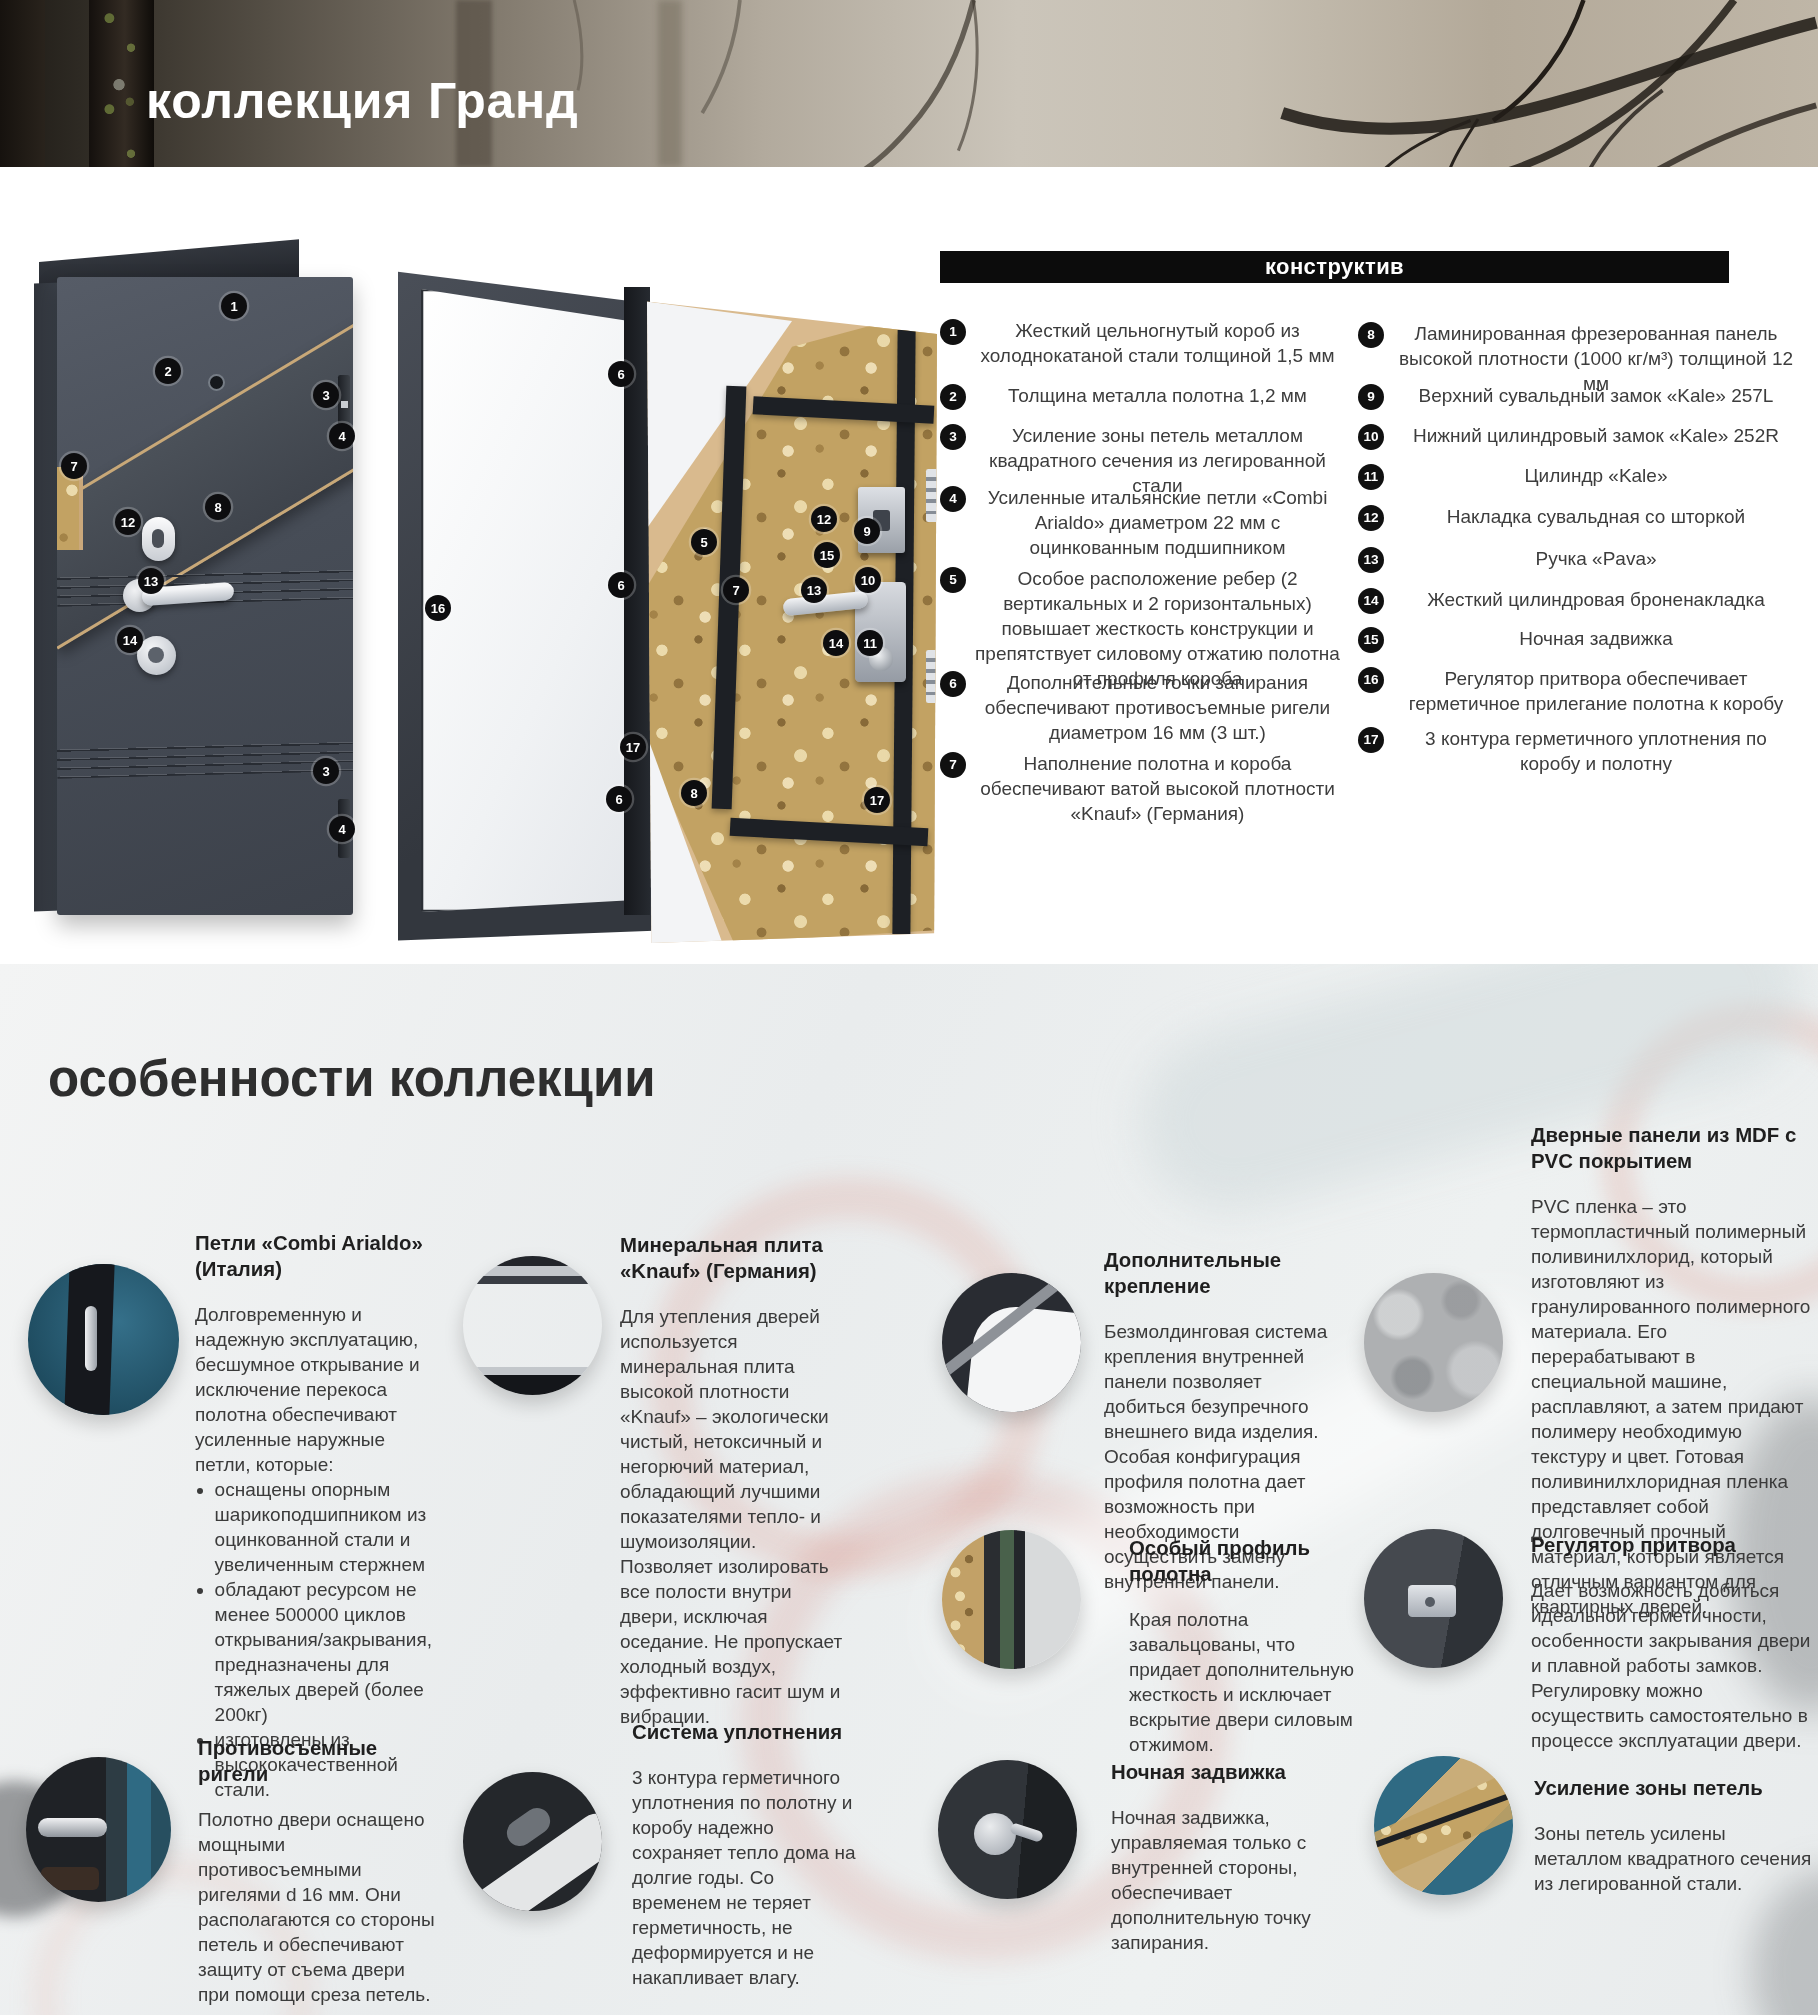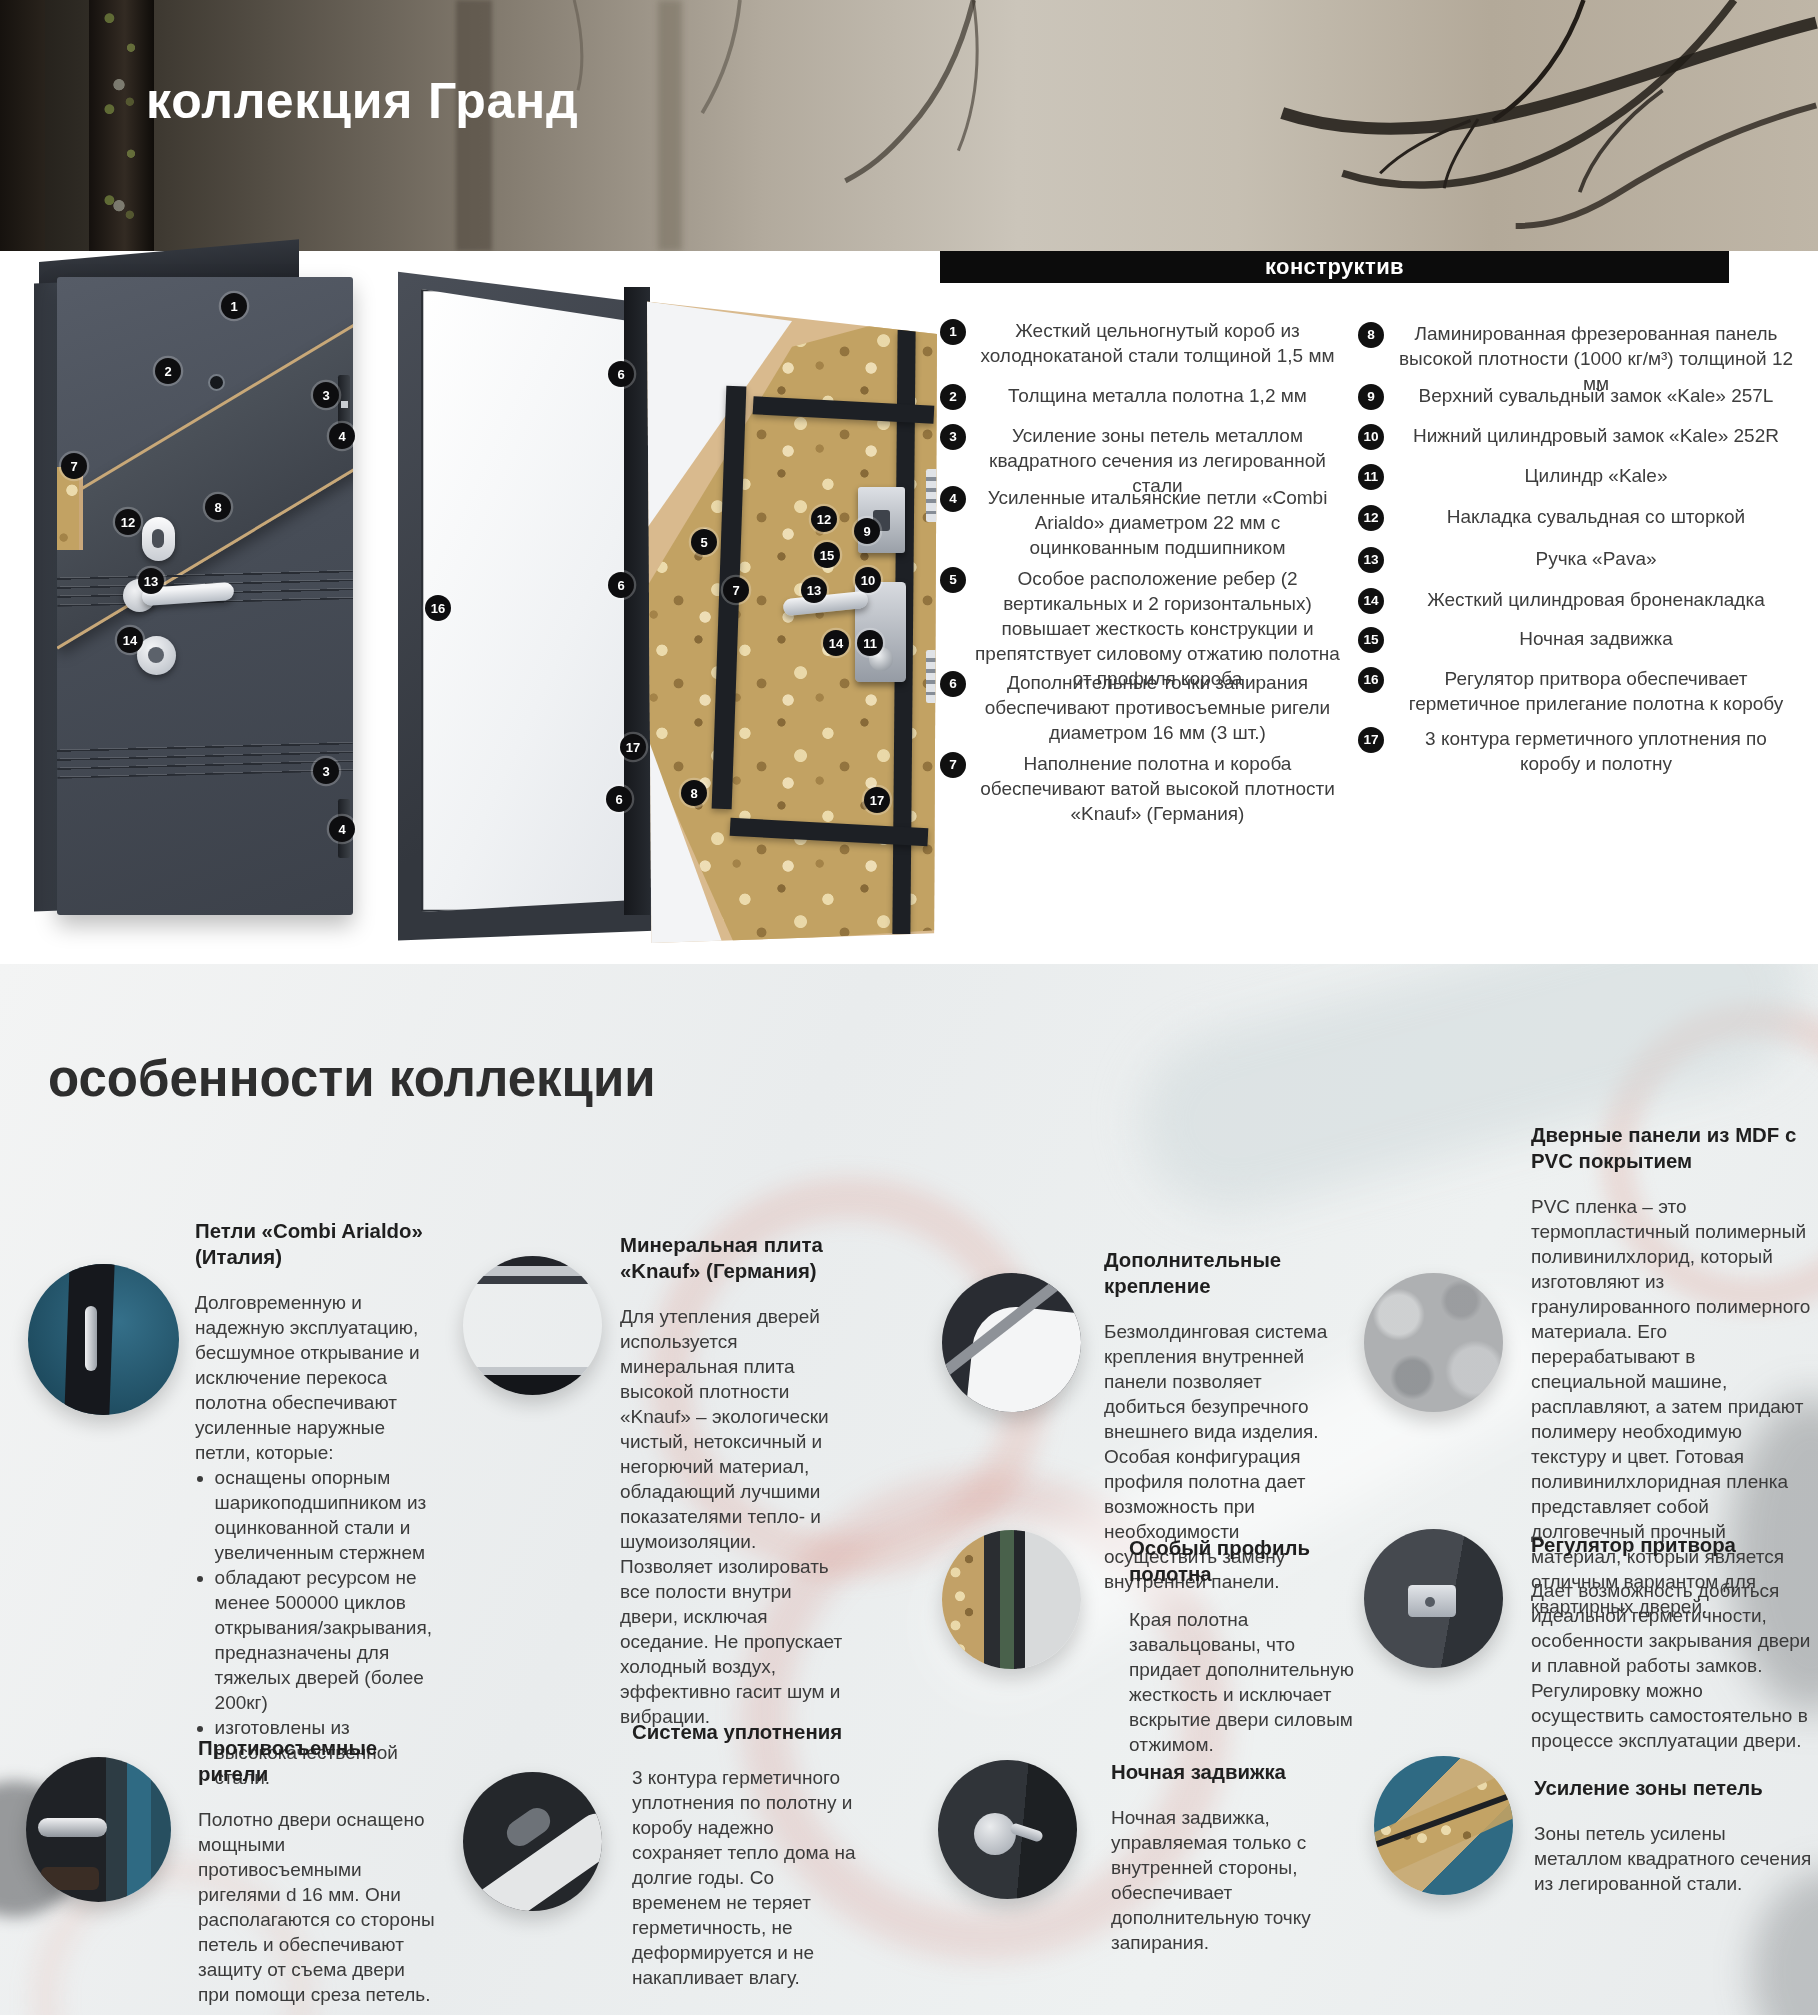--- a/index.html
+++ b/index.html
@@ -1,20 +1,20 @@
 <!DOCTYPE html>
 <html style="font-size:12px"><head>
 <meta charset="utf-8">
 <style>
   html,body{margin:0;padding:0;background:#fff;}
   .page{position:relative;width:1818px;height:2015px;background:#ffffff;overflow:hidden;
         font-family:"Liberation Sans", sans-serif;color:#333;}
 
   
-  .banner{position:absolute;left:0;top:0;width:1818px;height:251px;overflow:hidden;
+  .banner{position:absolute;left:0;top:0;width:1818px;height:167px;overflow:hidden;
     background:linear-gradient(90deg,#1d1a15 0%,#3f3a32 9%,#7e766a 26%,#b2aa9d 42%,
                #cbc5ba 56%,#c6bfb2 68%,#b3a999 82%,#bfb6a7 100%);}
   .trunk{position:absolute;top:0;bottom:0;}
   .trunk-1{left:89px;width:65px;background:linear-gradient(90deg,#14100d,#332b23 55%,#0f0c09);
     background-image:radial-gradient(circle at 30% 20%,rgba(110,125,60,.8) 0 4.5px,transparent 5.3px),
       radial-gradient(circle at 70% 45%,rgba(125,140,70,.7) 0 3.8px,transparent 4.5px),
       radial-gradient(circle at 40% 70%,rgba(200,205,190,.5) 0 5.3px,transparent 6px),
       radial-gradient(circle at 60% 90%,rgba(110,120,60,.6) 0 3.8px,transparent 4.5px),
       linear-gradient(90deg,#14100d,#332b23 55%,#0f0c09);
     background-size:68px 91px,60px 106px,75px 121px,68px 113px,100% 100%;}
@@ -387,21 +387,21 @@
     <div class="dec dec-blob2"></div>
     <div class="dec dec-blob3"></div>
     <div class="dec dec-streak1"></div>
     <div class="dec dec-streak2"></div>
     <div class="features-title">особенности коллекции</div>
     <div id="cards">
         <div class="f-circle icon-hinge" style="left: 28px; top: 300px; height: 151px; width: 151px;">
           <span class="ia"></span>
           <span class="ib"></span>
         </div>
-        <div class="f-text" style="left: 195px; top: 254px; width: 241px;">
+        <div class="f-text" style="left: 195px; top: 266px; width: 241px;">
           <h4 class="f-head">Петли «Combi Arialdo» (Италия)</h4>
           <p class="f-body">Долговременную и надежную эксплуатацию, бесшумное открывание и исключение перекоса полотна обеспечивают усиленные наружные петли, которые:</p>
           <ul class="f-bullets">
             <li>оснащены опорным шарикоподшипником из оцинкованной стали и увеличенным стержнем</li>
             <li>обладают ресурсом не менее 500000 циклов открывания/закрывания, предназначены для тяжелых дверей (более 200кг)</li>
             <li>изготовлены из высококачественной стали.</li>
           </ul>
         </div>
         <div class="f-circle icon-wool" style="left: 463px; top: 292px; height: 139px; width: 139px;">
           <span class="ia"></span>

